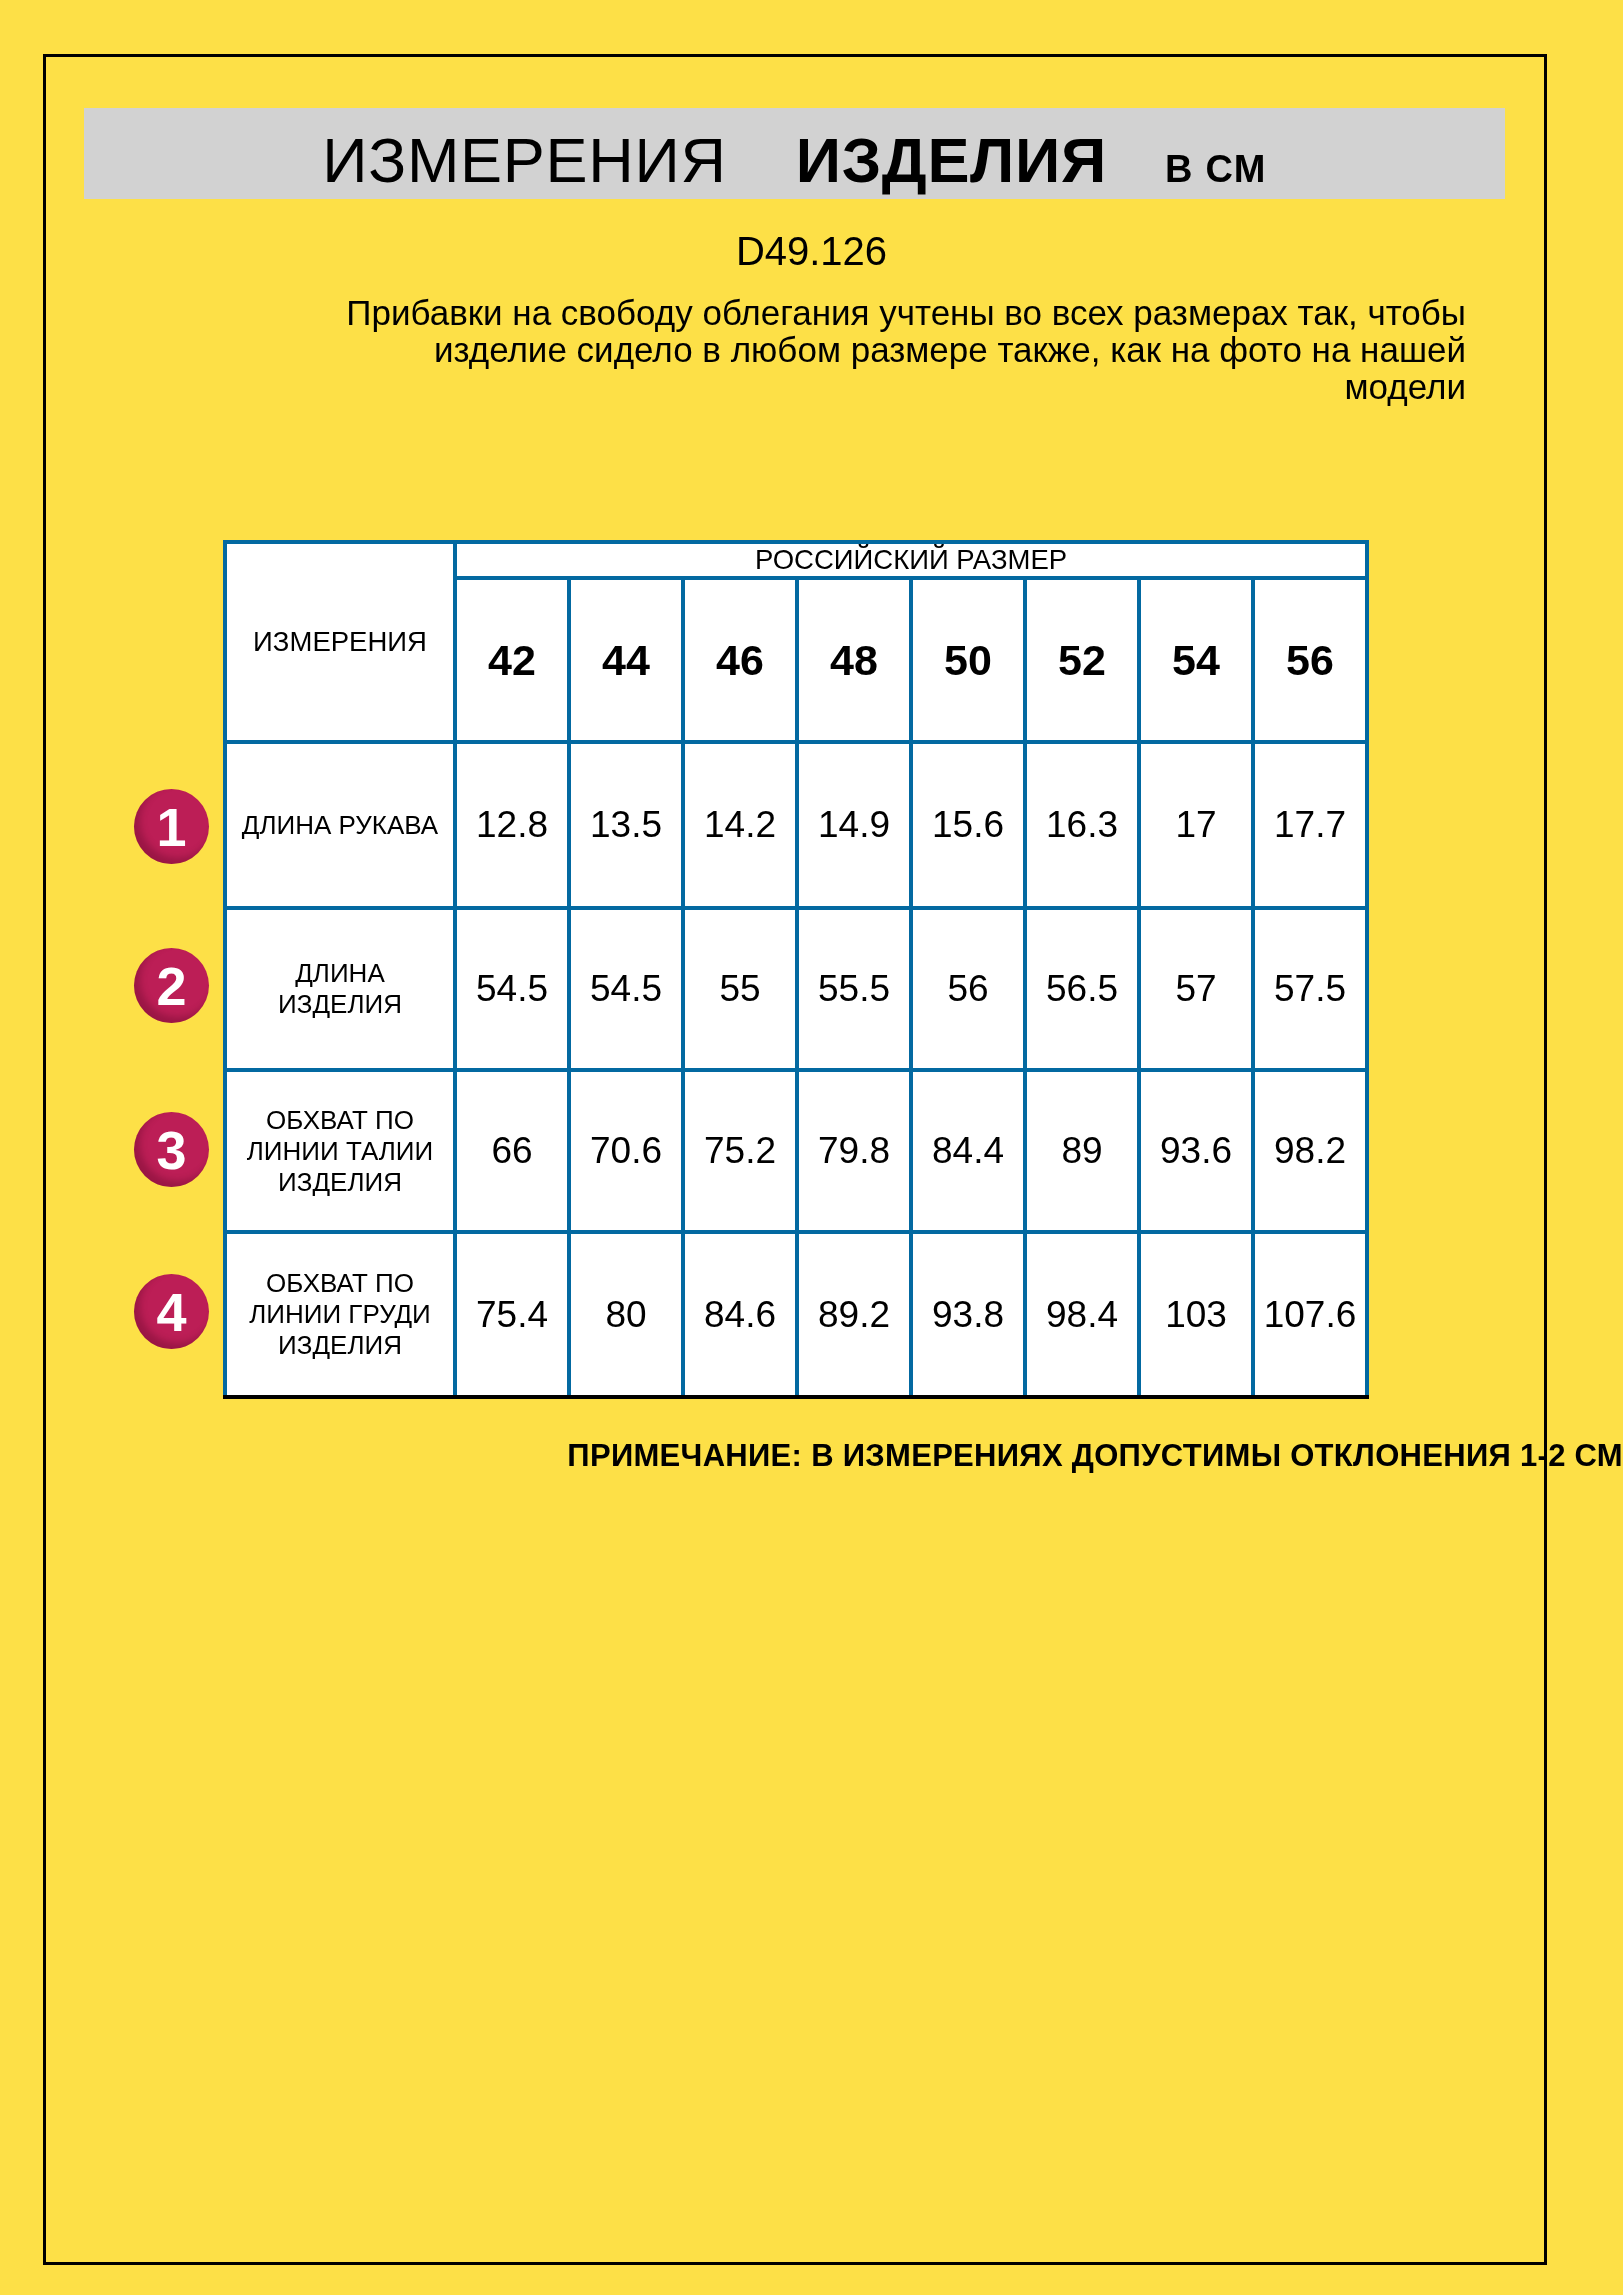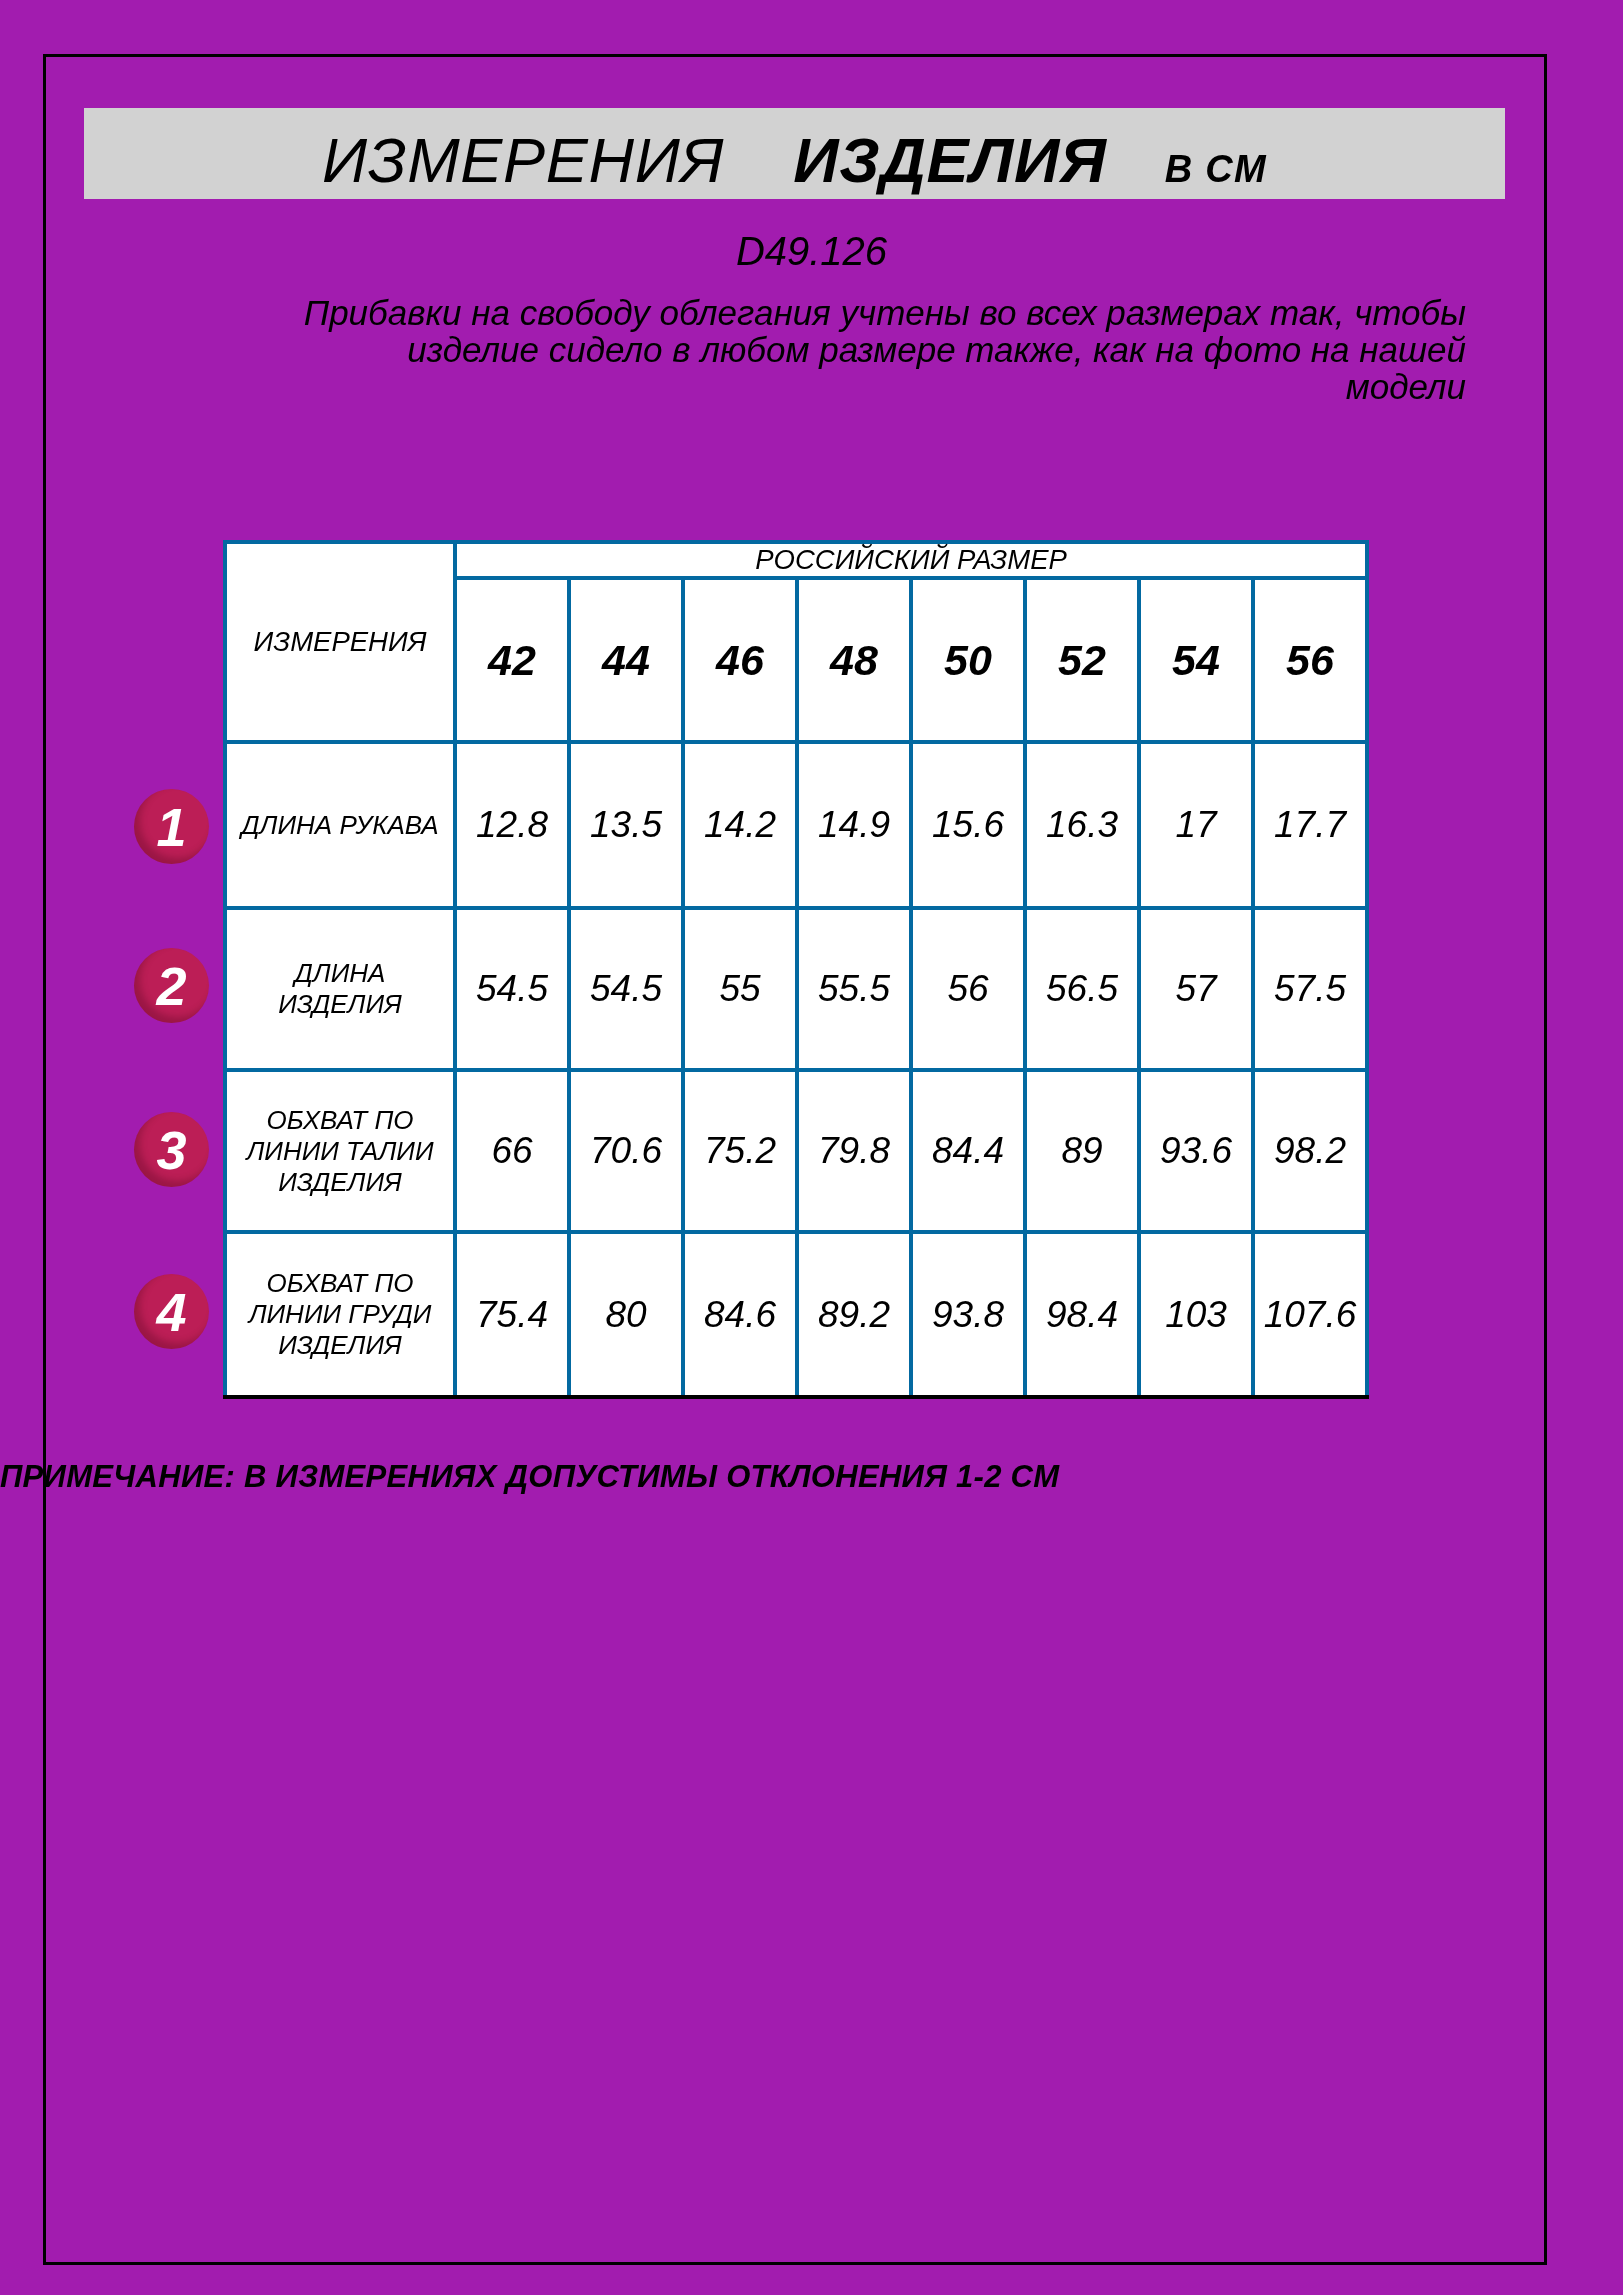--- a/index.html
+++ b/index.html
@@ -3,21 +3,21 @@
 <meta charset="utf-8">
 <style>
   * { margin:0; padding:0; box-sizing:border-box; }
   html,body { background:#ffffff; }
   body {
     position:relative;
     width:1623px; height:2295px;
     font-family:"Liberation Sans", sans-serif;
     color:#000;
   }
-  .page { position:absolute; inset:0; background:#a21caf; overflow:hidden;font-style:italic; }
+  .page { position:absolute; inset:0; background:#fde047; overflow:hidden; }
 
   
   .frame {
     position:absolute; left:43px; top:54px;
     width:1504px; height:2211px;
     border:3.9px solid #000;
   }
 
   
   .title-bar {
@@ -72,22 +72,22 @@
     display:flex; align-items:center; justify-content:center;
     color:#fff; font-size:54px; font-weight:bold;
   }
   .marker-1 { top:789px; }
   .marker-2 { top:948px; }
   .marker-3 { top:1112px; }
   .marker-4 { top:1274px; }
 
   .note {
     position:absolute; top:1438px; left:0; width:100%;
-    text-align:left;
-    font-size:31px; font-weight:bold; letter-spacing:0.3px;margin-top:21px;
+    text-align:right;
+    font-size:31px; font-weight:bold; letter-spacing:0.3px;
   }
 </style>
 </head>
 <body>
 
 <div class="page">
 
   <div class="frame"></div>
 
   <div class="title-bar">

